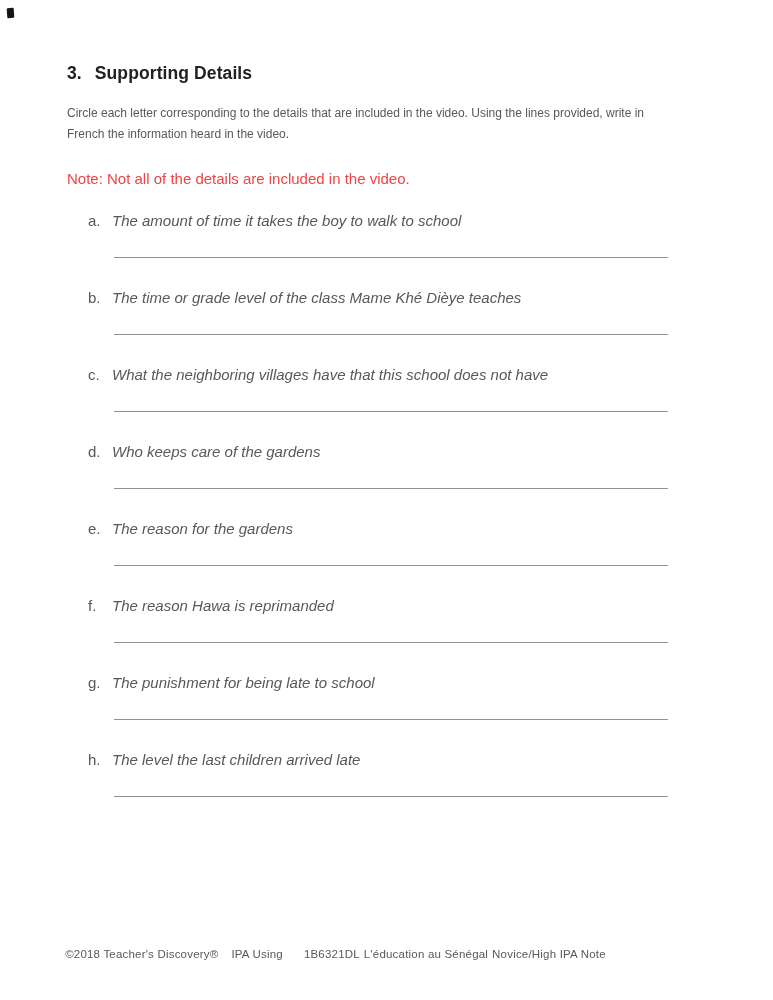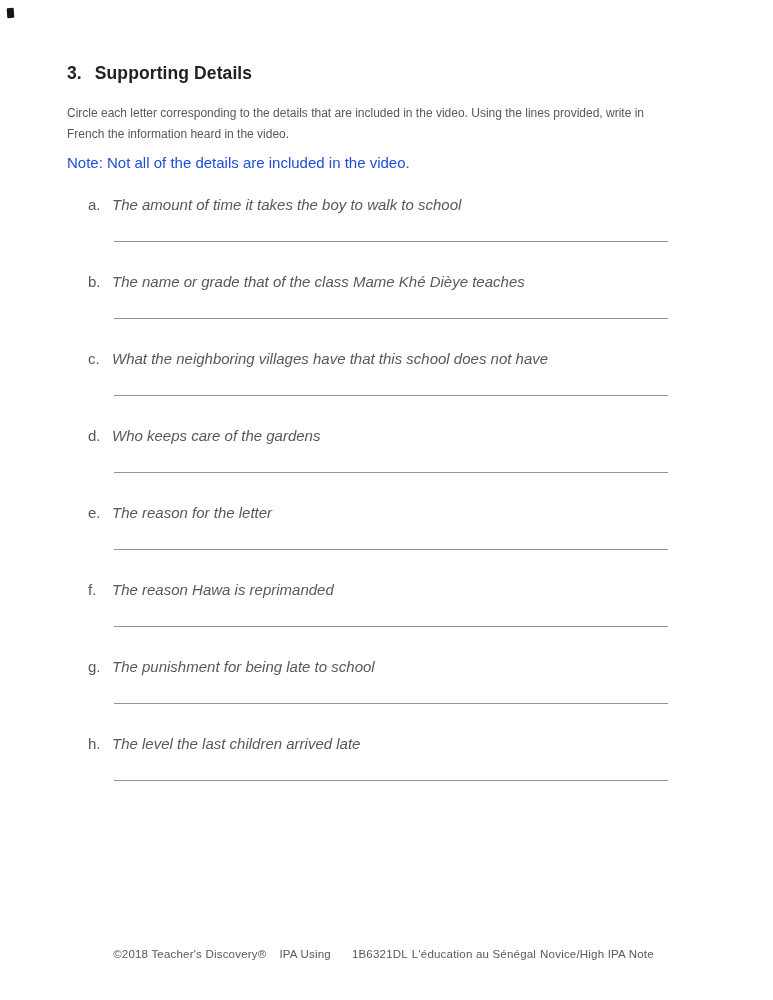--- a/index.html
+++ b/index.html
@@ -38,24 +38,24 @@
   }
   .heading .num { margin-right: 13px; }
   .instructions {
     margin-top: 19px;
     width: 592px;
     font-size: 12px;
     line-height: 20.5px;
     color: #57585a;
   }
   .note {
-    margin-top: 9px;
+    margin-top: 25px;
     font-size: 15px;
     line-height: 20px;
-    color: #1d4ed8;
+    color: #ef4444;
   }
   .items { margin-top: 22px; }
   .item { margin-bottom: 30px; }
   .item-row {
     display: flex;
     margin-left: 21px;
     font-size: 15px;
     line-height: 20px;
     color: #57585a;
   }
@@ -75,21 +75,20 @@
     position: absolute;
     left: 0;
     top: 948px;
     width: 671px;
     display: flex;
     justify-content: center;
     align-items: flex-end;
     font-size: 11.5px;
     color: #58595b;
     letter-spacing: 0.2px;
-    margin-left: 48px;
   }
   .footer .gap-sm { margin-left: 13px; }
   .footer .gap-lg { margin-left: 21px; }
   .footer .sp { margin-left: 4px; }
   .footer .italic { }
 </style>
 </head>
 <body>
 
 <div class="page">
@@ -112,21 +111,21 @@
         <div class="item-row">
           <span class="item-letter">a.</span>
           <span class="item-text">The amount of time it takes the boy to walk to school</span>
         </div>
         <div class="answer-line"></div>
       </div>
 
       <div class="item">
         <div class="item-row">
           <span class="item-letter">b.</span>
-          <span class="item-text">The name or grade that of the class Mame Khé Dièye teaches</span>
+          <span class="item-text">The time or grade level of the class Mame Khé Dièye teaches</span>
         </div>
         <div class="answer-line"></div>
       </div>
 
       <div class="item">
         <div class="item-row">
           <span class="item-letter">c.</span>
           <span class="item-text">What the neighboring villages have that this school does not have</span>
         </div>
         <div class="answer-line"></div>
@@ -136,21 +135,21 @@
         <div class="item-row">
           <span class="item-letter">d.</span>
           <span class="item-text">Who keeps care of the gardens</span>
         </div>
         <div class="answer-line"></div>
       </div>
 
       <div class="item">
         <div class="item-row">
           <span class="item-letter">e.</span>
-          <span class="item-text">The reason for the letter</span>
+          <span class="item-text">The reason for the gardens</span>
         </div>
         <div class="answer-line"></div>
       </div>
 
       <div class="item">
         <div class="item-row">
           <span class="item-letter">f.</span>
           <span class="item-text">The reason Hawa is reprimanded</span>
         </div>
         <div class="answer-line"></div>

